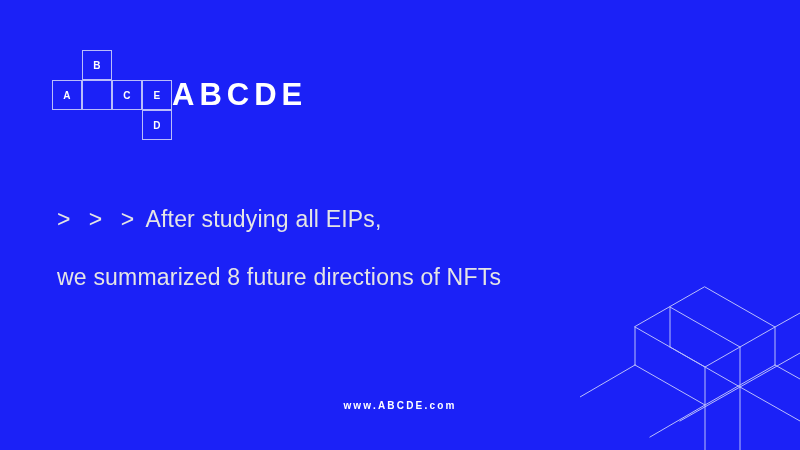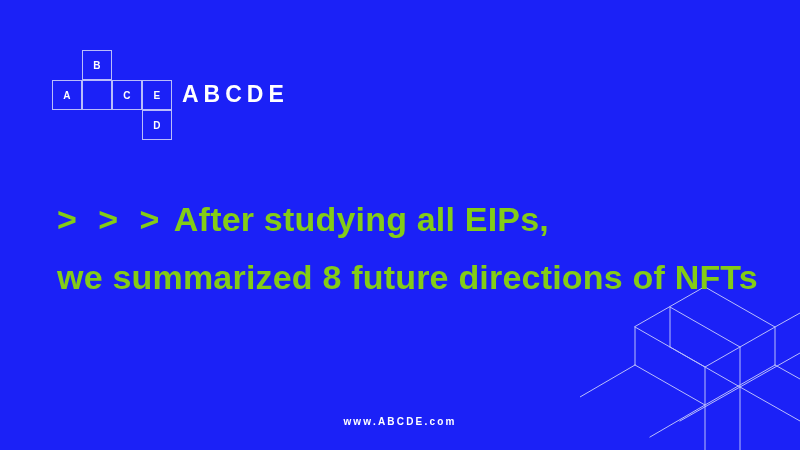--- a/index.html
+++ b/index.html
@@ -57,61 +57,59 @@
     letter-spacing: 0.3px;
   }
   .cell-b { left: 30px; top: 0; }
   .cell-a { left: 0;  top: 30px; }
   .cell-x { left: 30px; top: 30px; }
   .cell-c { left: 60px; top: 30px; }
   .cell-e { left: 90px; top: 30px; }
   .cell-d { left: 90px; top: 60px; }
 
   #logo-wordmark {
-    margin-left: 10px;
     color: #ffffff;
-    font-size: 23px;
+    font-size: 31px;
     font-weight: 700;
     letter-spacing: 5px;
     white-space: nowrap;
     line-height: 1;
     padding-bottom: 2px;
   }
 
   
   #headline {
     position: absolute;
     left: 57px;
     top: 190px;
     width: 720px;
   }
   .headline-line {
-    color: #84cc16;
-    font-size: 34px;
-    font-weight: 700;
+    color: #e5e5e5;
+    font-size: 23px;
+    font-weight: 400;
     line-height: 58px;
     white-space: nowrap;
     letter-spacing: 0.2px;
   }
   .chev {
     letter-spacing: 6px;
   }
 
   
   #footer-url {
     position: absolute;
     left: 0;
     right: 0;
     top: 400px;
     text-align: center;
     color: #ffffff;
     font-size: 10px;
     font-weight: 700;
     letter-spacing: 2.2px;
-    margin-top: 16px;
   }
 </style>
 </head>
 <body>
 
 <div id="slide">
 
   <svg id="iso-art" viewBox="0 0 220 175">
     <g fill="none" stroke="#b9bdfb" stroke-width="1" stroke-linecap="square">
 

